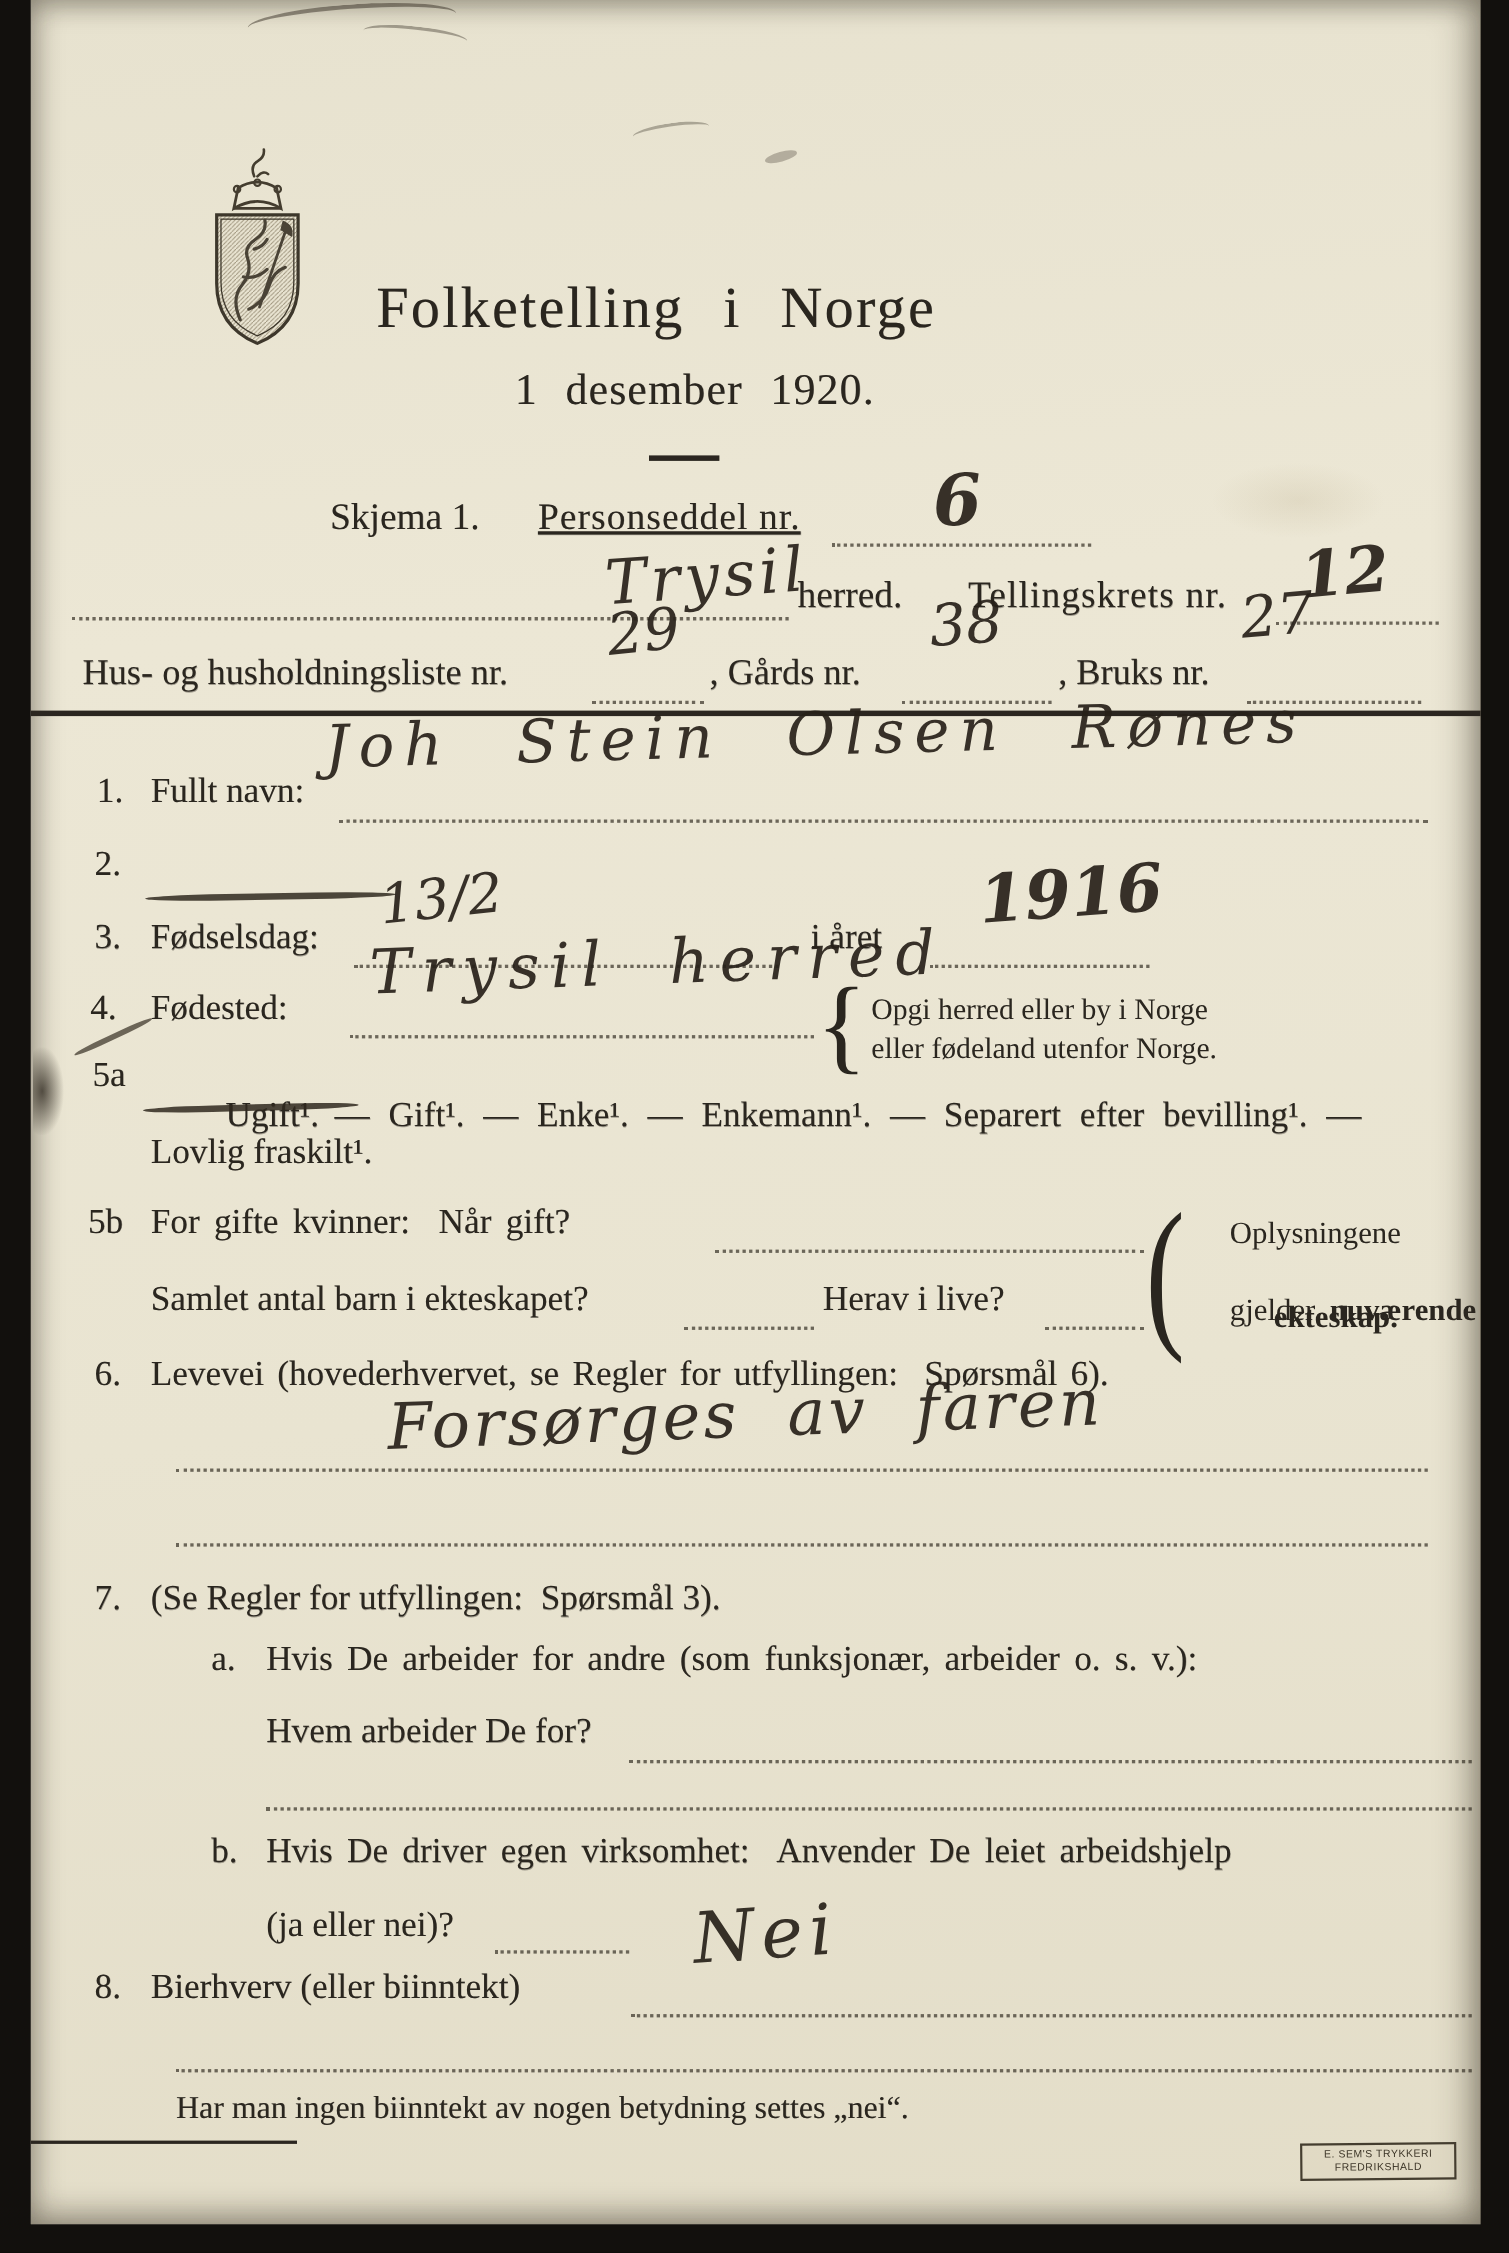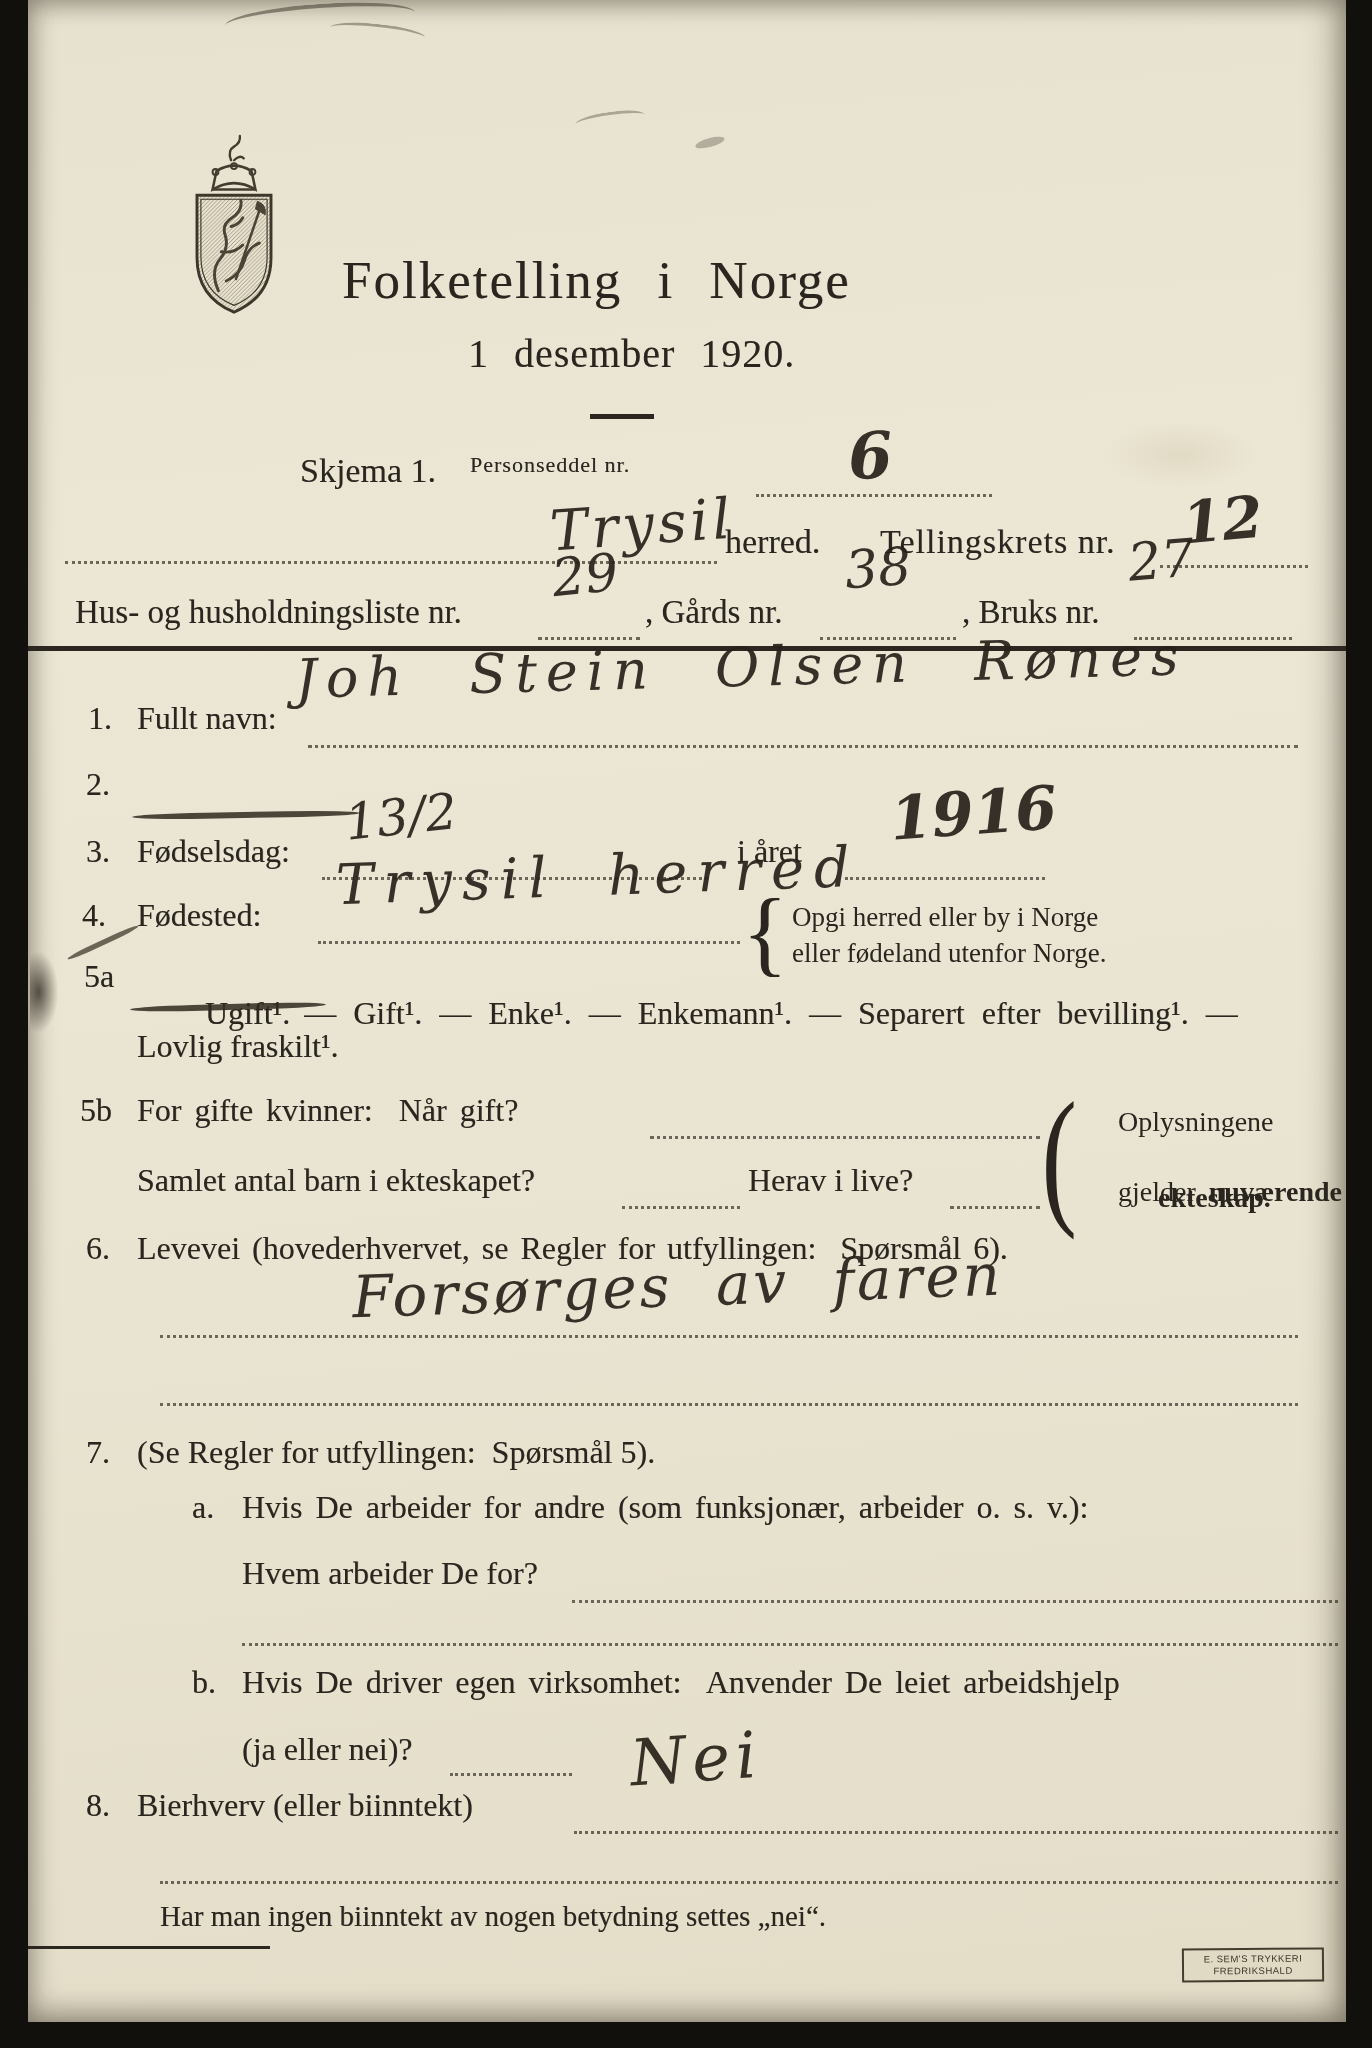--- a/index.html
+++ b/index.html
@@ -60,21 +60,21 @@
     <path d="M44 162 q-9 -20 2 -33 q9 -11 5 -24 q-4 -11 7 -18 q11 -7 9 -18 M52 152 q15 -7 19 -22 q4 -13 15 -17 M47 122 q13 2 22 -7 M57 96 q8 -2 12 -9" fill="none" stroke="#4a4336" stroke-width="3" stroke-linecap="round"></path>
     <path d="M88 74 L62 150" stroke="#4a4336" stroke-width="2.6" stroke-linecap="round"></path>
     <path d="M84 70 q10 4 8 14 l-10 -6 Z" fill="#4a4336" stroke="#4a4336" stroke-width="1"></path>
   </svg>
 
   <div class="printed" style="left:342px;top:250px;font-size:53px;letter-spacing:2px;word-spacing:20px;">Folketelling i Norge</div>
   <div class="printed" style="left:468px;top:330px;font-size:40px;letter-spacing:1px;word-spacing:14px;">1 desember 1920.</div>
   <div class="rule" style="left:590px;top:414px;width:64px;height:5px;"></div>
 
   <div class="printed" style="left:300px;top:452px;font-size:34px;">Skjema 1.</div>
-  <div class="printed" style="left:470px;top:452px;font-size:22px;letter-spacing:1px;">Personseddel nr.</div>
+  <div class="printed" style="left:489px;top:452px;font-size:34px;letter-spacing:1px;text-decoration:underline;">Personseddel nr.</div>
   <div class="dots" style="left:756px;top:493px;width:236px;"></div>
   <div class="hw hwb" style="left:848px;top:418px;font-size:64px;transform:rotate(-3deg);">6</div>
 
   <div class="dots" style="left:65px;top:560px;width:652px;"></div>
   <div class="hw" style="left:550px;top:492px;font-size:56px;letter-spacing:4px;transform:rotate(-4deg);">Trysil</div>
   <div class="printed" style="left:725px;top:523px;font-size:34px;">herred.</div>
   <div class="printed" style="left:880px;top:523px;font-size:34px;letter-spacing:1px;">Tellingskrets nr.</div>
   <div class="dots" style="left:1160px;top:564px;width:148px;"></div>
   <div class="hw hwb" style="left:1182px;top:486px;font-size:58px;transform:rotate(-5deg);">12</div>
 
@@ -136,21 +136,21 @@
   </div>
   <div class="notesm" style="left:1158px;top:1182px;font-size:28px;"><b>ekteskap.</b></div>
 
   <div class="printed" style="left:86px;top:1230px;font-size:32px;">6.</div>
   <div class="printed" style="left:137px;top:1230px;font-size:32px;word-spacing:4px;">Levevei (hovederhvervet, se Regler for utfyllingen:  Spørsmål 6).</div>
   <div class="hw" style="left:352px;top:1252px;font-size:58px;letter-spacing:3px;word-spacing:22px;transform:rotate(-2deg);">Forsørges av faren</div>
   <div class="dots" style="left:160px;top:1334px;width:1138px;"></div>
   <div class="dots" style="left:160px;top:1402px;width:1138px;"></div>
 
   <div class="printed" style="left:86px;top:1434px;font-size:32px;">7.</div>
-  <div class="printed" style="left:137px;top:1434px;font-size:32px;">(Se Regler for utfyllingen:  Spørsmål 5).</div>
+  <div class="printed" style="left:137px;top:1434px;font-size:32px;">(Se Regler for utfyllingen:  Spørsmål 3).</div>
   <div class="printed" style="left:192px;top:1489px;font-size:32px;">a.</div>
   <div class="printed" style="left:242px;top:1489px;font-size:32px;word-spacing:5px;">Hvis De arbeider for andre (som funksjonær, arbeider o. s. v.):</div>
   <div class="printed" style="left:242px;top:1555px;font-size:32px;">Hvem arbeider De for?</div>
   <div class="dots" style="left:572px;top:1599px;width:766px;"></div>
   <div class="dots" style="left:242px;top:1642px;width:1096px;"></div>
   <div class="printed" style="left:192px;top:1664px;font-size:32px;">b.</div>
   <div class="printed" style="left:242px;top:1664px;font-size:32px;word-spacing:5px;">Hvis De driver egen virksomhet:  Anvender De leiet arbeidshjelp</div>
   <div class="printed" style="left:242px;top:1731px;font-size:32px;">(ja eller nei)?</div>
   <div class="dots" style="left:450px;top:1772px;width:122px;"></div>
 

